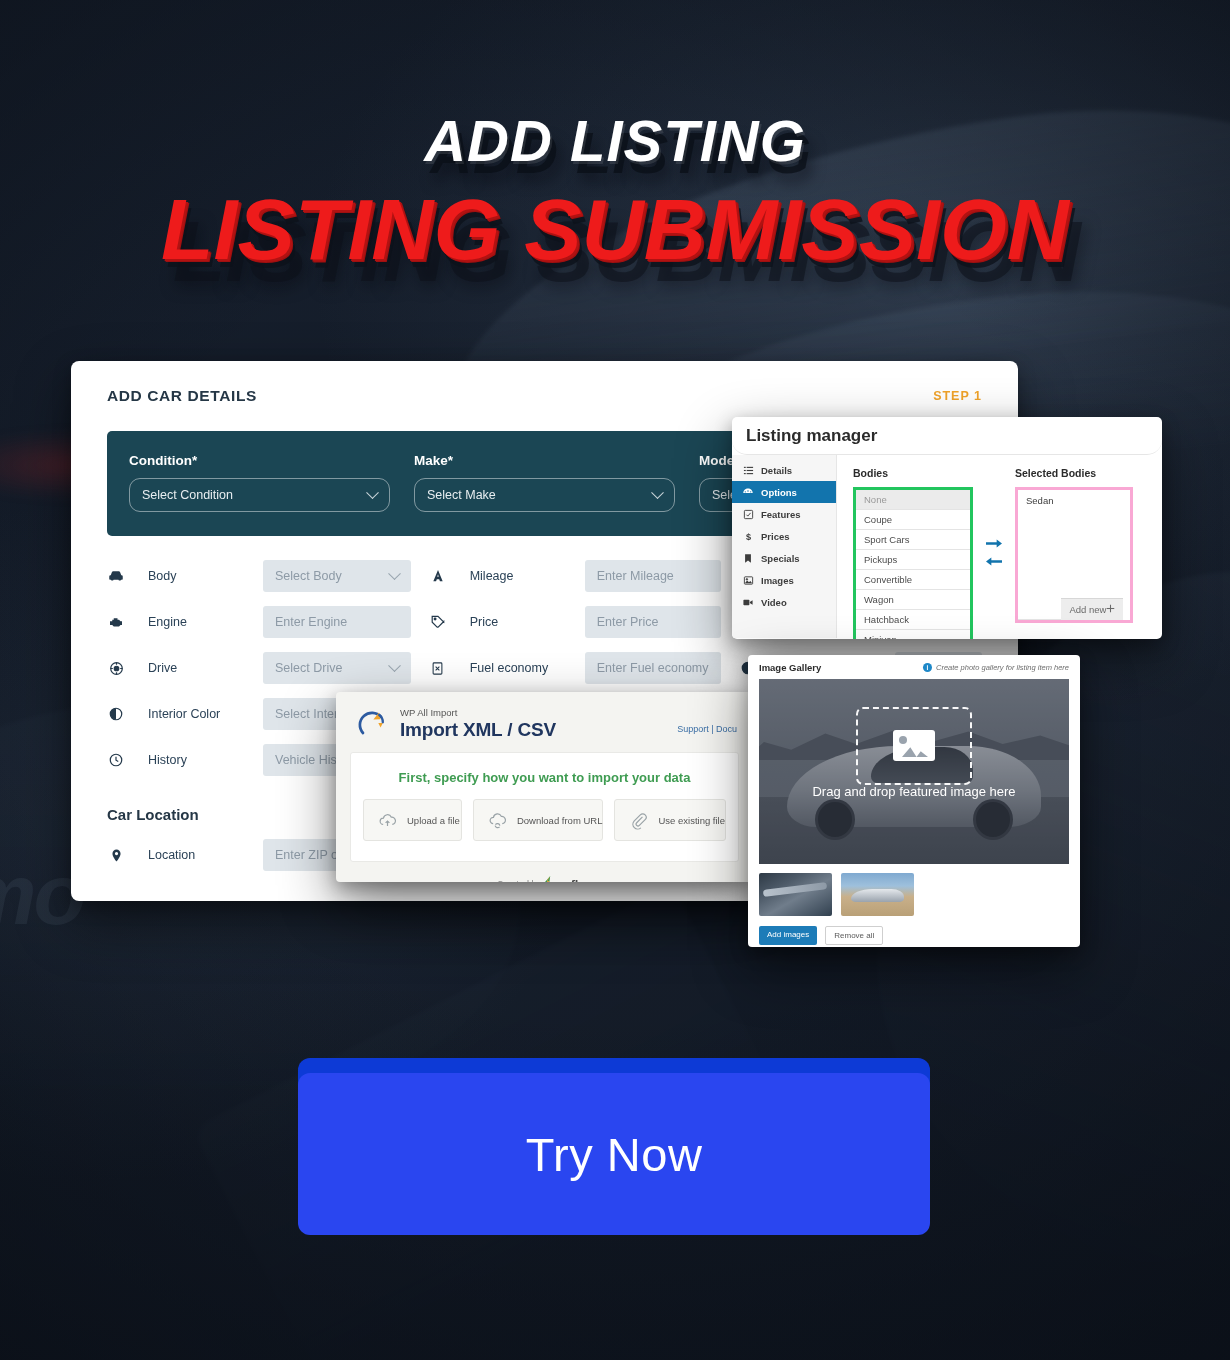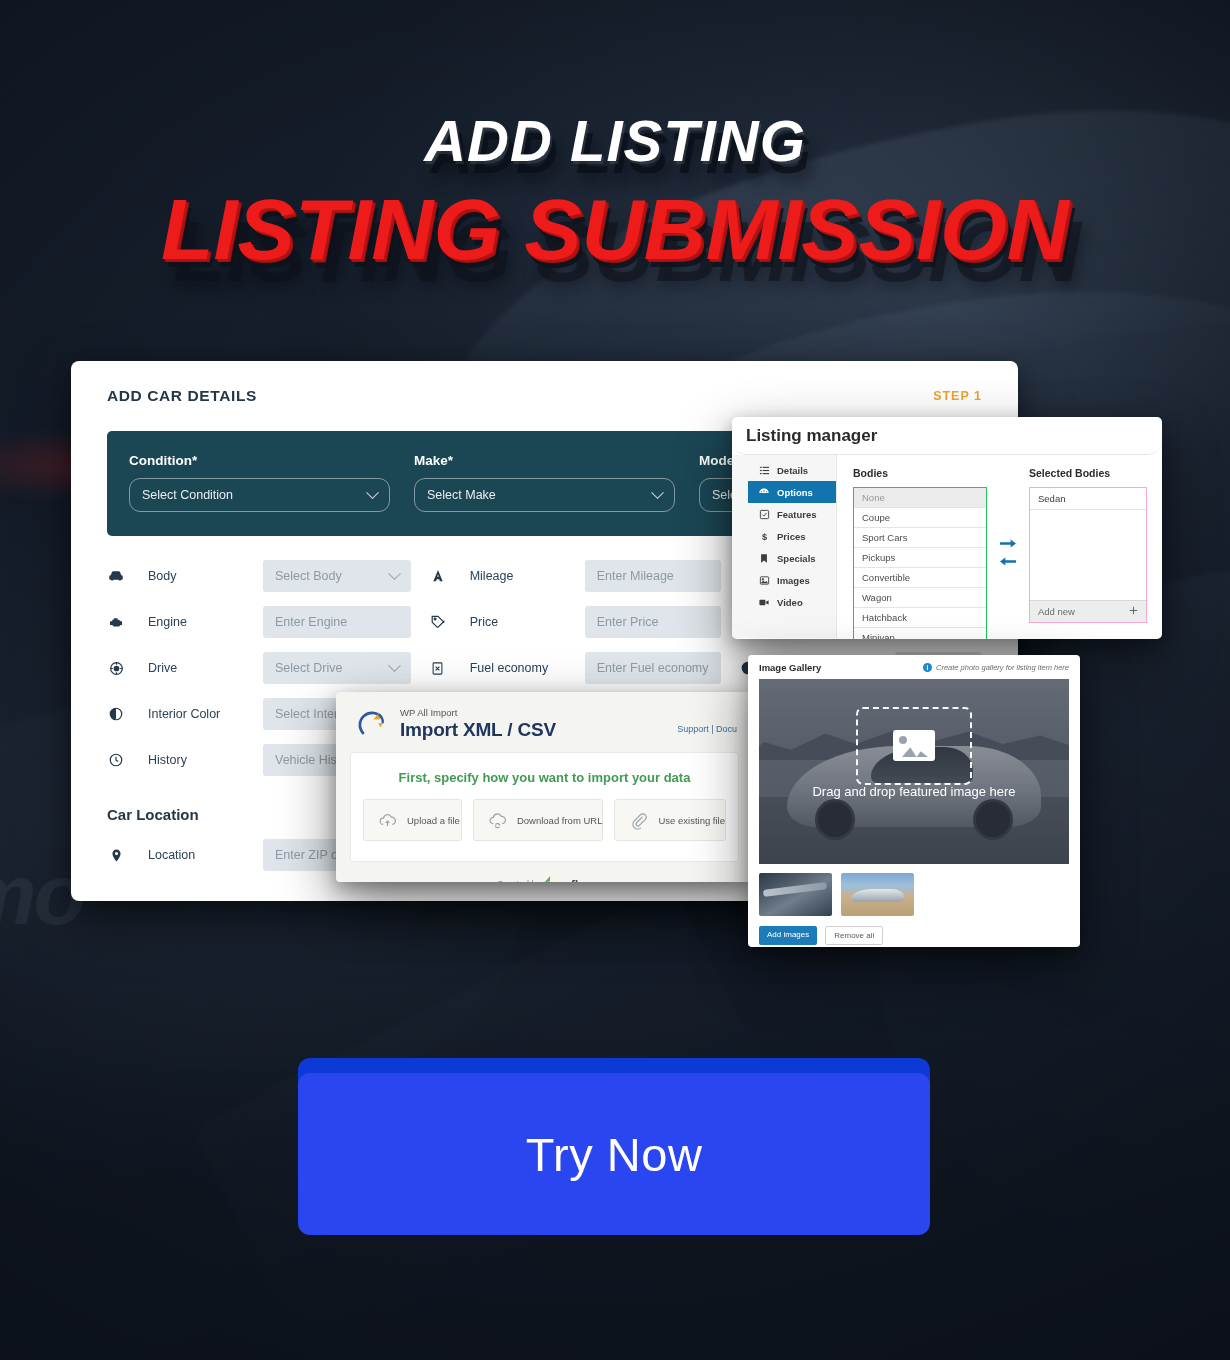--- a/index.html
+++ b/index.html
@@ -112,30 +112,30 @@
 
   .sec-title { padding: 30px 36px 0 36px; font-size:15px; font-weight:700; color:#253746; }
   .loc-row { padding: 16px 36px 0 36px; }
   .loc-row .frow .finput { max-width:315px; }
 
   
   #listing-manager { left:732px; top:417px; width:430px; height:222px; z-index:20; border-radius:5px;}
   .lm-title { padding:9px 14px 8px 14px; font-size:17px; font-weight:700; color:#2b2b2b; border-bottom:1px solid #e6e6e6;border-radius:15px;}
   .lm-body { display:flex; height:183px; }
   .lm-nav { width:105px; background:#f6f6f6; border-right:1px solid #e6e6e6; padding-top:4px; }
-  .lm-item { display:flex; align-items:center; gap:7px; padding:5px 10px; font-size:9.5px; color:#3c3c3c; font-weight:600;margin-left:16px;}
+  .lm-item { display:flex; align-items:center; gap:7px; padding:5px 10px; font-size:9.5px; color:#3c3c3c; font-weight:600;}
   .lm-item.active { background:#1274ad; color:#fff; }
   .lm-ico { width:12px; height:12px; display:flex; align-items:center; justify-content:center; flex:none;}
   .lm-main { flex:1; display:flex; padding:12px 14px 0 16px; gap:10px; }
   .lm-col-h { font-size:10.5px; font-weight:700; color:#2b2b2b; margin-bottom:8px; }
-  .lm-list { border:1px solid #22c55e; width:134px; }
+  .lm-list { border:3px solid #22c55e; width:120px; }
   .lm-li { padding:4px 8px; font-size:9.5px; color:#4c4c4c; border-bottom:1px solid #e4e4e4; }
   .lm-li.none { background:#ebebeb; color:#9a9a9a; }
   .lm-arrows { display:flex; flex-direction:column; justify-content:center; align-items:center; width:22px; color:#1274ad; }
-  .lm-sel-wrap { width:118px; border:1px solid #f9a8d4; height:136px; display:flex; flex-direction:column; }
+  .lm-sel-wrap { width:118px; border:3px solid #f9a8d4; height:136px; display:flex; }
   .lm-sel-item { padding:5px 8px; font-size:9.5px; color:#3c3c3c; border-bottom:1px solid #e4e4e4; }
   .lm-addnew { margin-top:auto; background:#ededed; border-top:1px solid #d7d7d7; display:flex;
                justify-content:space-between; align-items:center; padding:5px 8px; font-size:9.5px; color:#6a6a6a; }
 
   
   #wp-import { left:336px; top:692px; width:417px; height:190px; z-index:25; background:#f4f4f1; border-radius:4px;}
   .wp-head { display:flex; align-items:flex-start; justify-content:space-between; padding:14px 16px 10px 18px;}
   .wp-brandline { display:flex; align-items:center; gap:10px; }
   .wp-logo { width:36px; height:36px; flex:none; }
   .wp-sub { font-size:9.5px; color:#555; line-height:1.15; }

